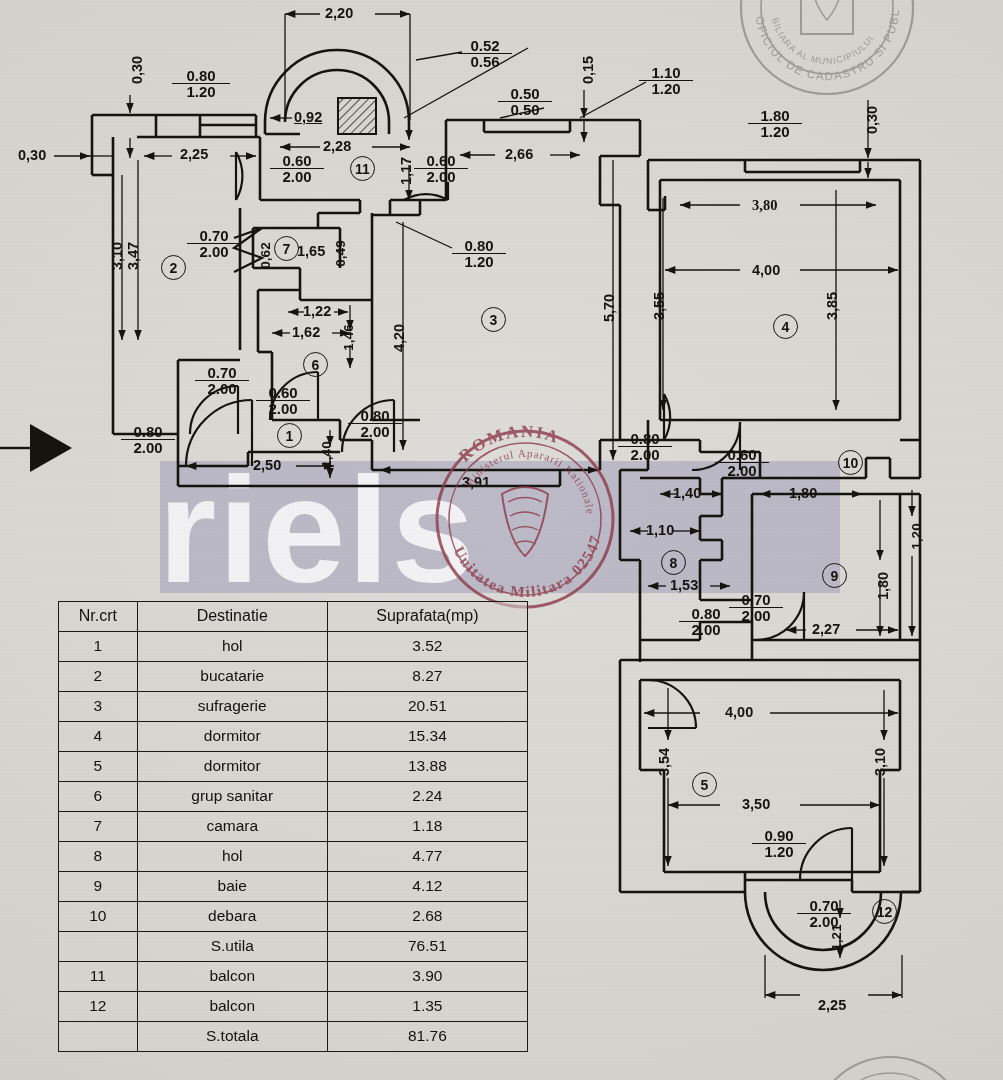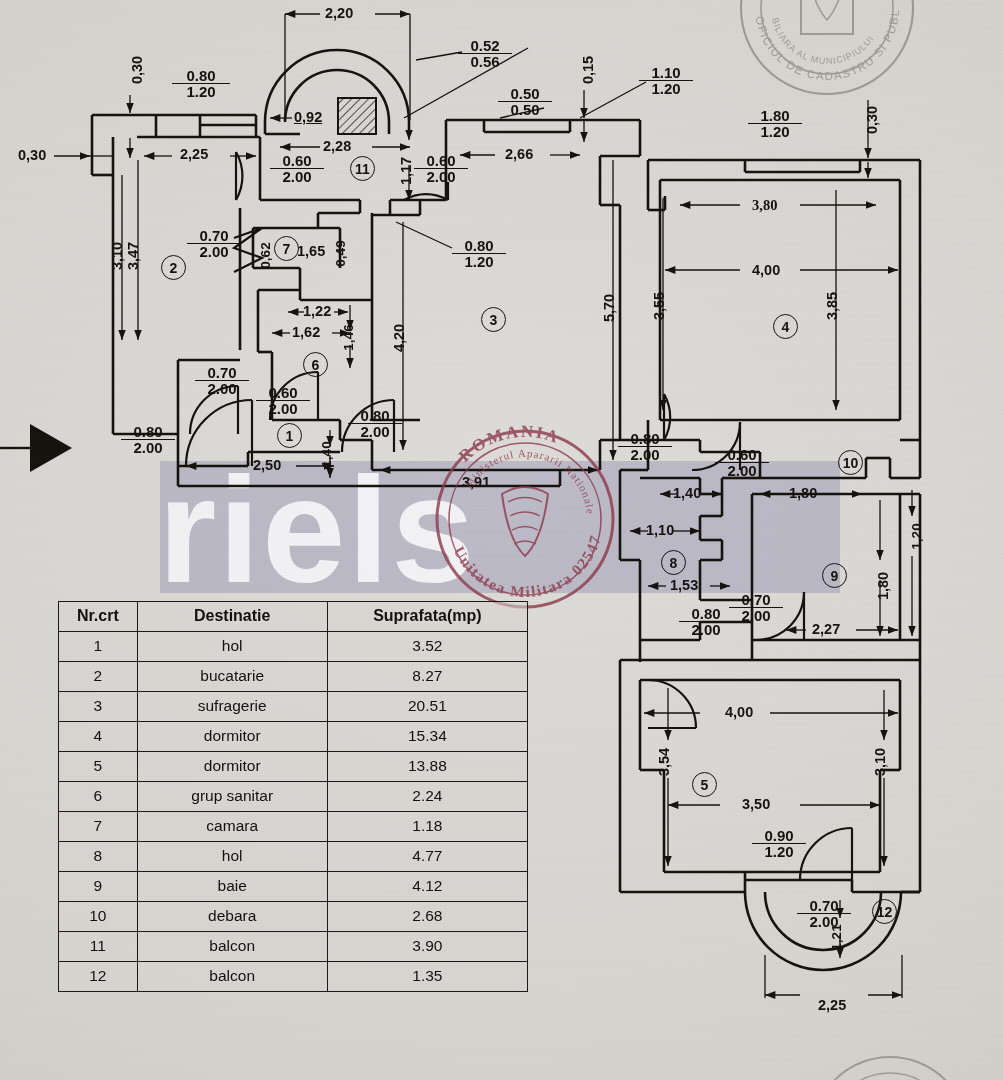--- a/index.html
+++ b/index.html
@@ -58,21 +58,21 @@
     border:1.6px solid #1b1a16;
     text-align:center;
     font-size:15.5px;
     font-family:"Liberation Sans",sans-serif;
     padding:2px 0 3px 0;
     height:24px;
     color:#131210;
     font-weight:400;
     background:rgba(216,214,209,.55);
   }
-  #tbl th{font-size:16px;font-weight:700;}
+  #tbl th{font-size:16px;font-weight:400;}
   #tbl .c1{width:78px;}
   #tbl .c2{width:190px;margin-left:9px;}
   #tbl .c3{width:200px;}
 
   
   .stamp{position:absolute;pointer-events:none;}
   #stamp-cadastru{
     left:737px;top:-82px;width:180px;height:180px;
     opacity:.55;
   }
@@ -687,25 +687,35 @@
         <td class="c1">9</td>
         <td class="c2">baie</td>
         <td class="c3">4.12</td>
       </tr>
       <tr>
         <td class="c1">10</td>
         <td class="c2">debara</td>
         <td class="c3">2.68</td>
       </tr>
       <tr>
+        <td class="c1"></td>
+        <td class="c2">S.utila</td>
+        <td class="c3">76.51</td>
+      </tr>
+      <tr>
         <td class="c1">11</td>
         <td class="c2">balcon</td>
         <td class="c3">3.90</td>
       </tr>
       <tr>
         <td class="c1">12</td>
         <td class="c2">balcon</td>
         <td class="c3">1.35</td>
       </tr>
+      <tr>
+        <td class="c1"></td>
+        <td class="c2">S.totala</td>
+        <td class="c3">81.76</td>
+      </tr>
     </tbody>
 </table>
 
 <div id="grain"></div>
 
 </body></html>

